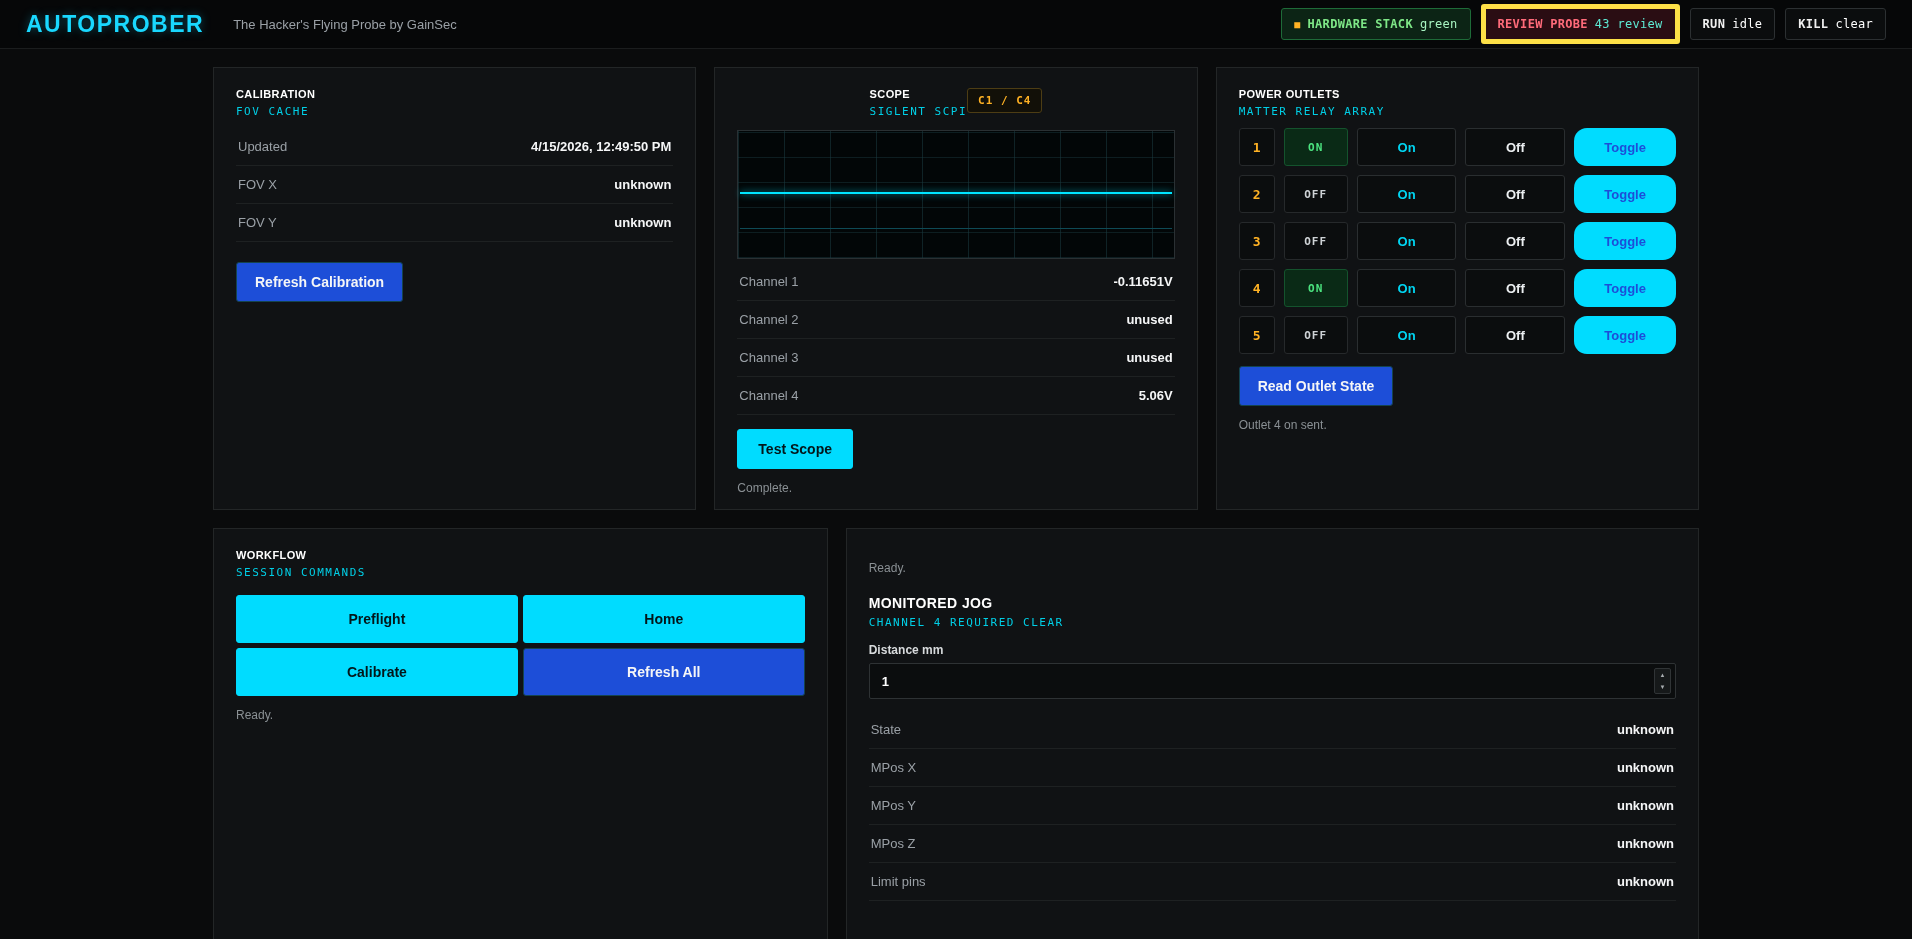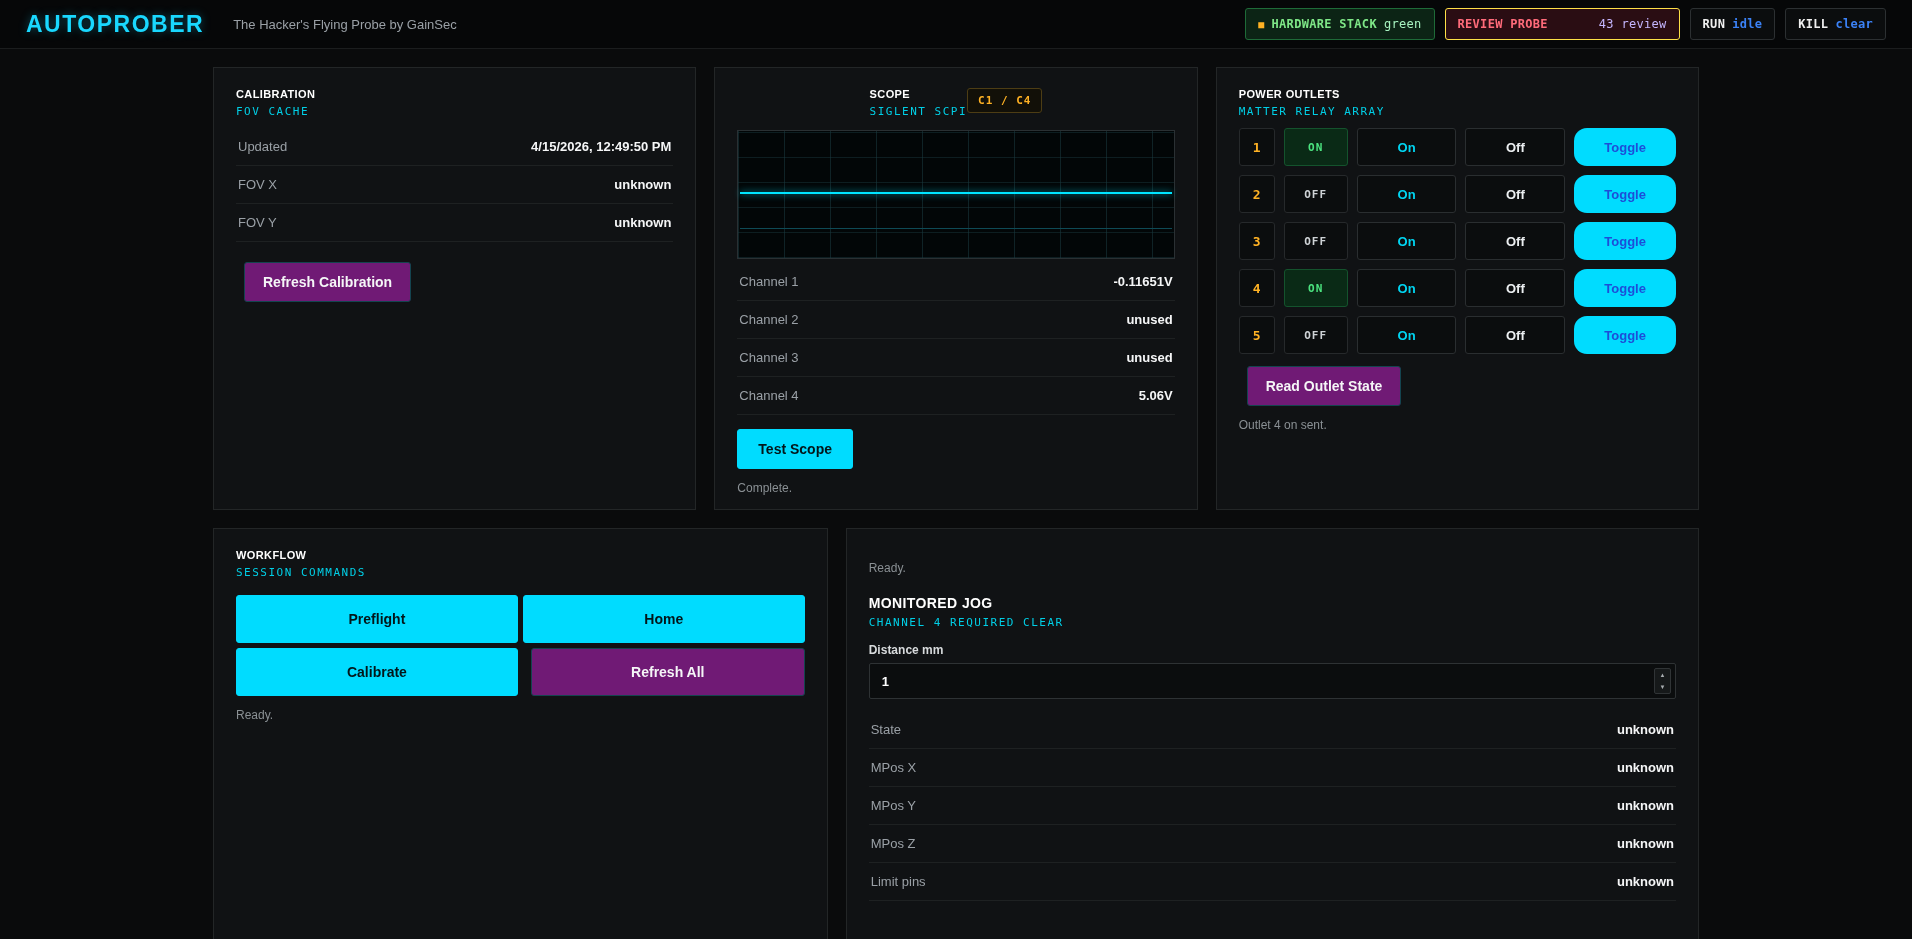--- a/index.html
+++ b/index.html
@@ -22,24 +22,24 @@
   .tagline { margin-left:13px; font-size:13px; color:#9aa0a6; }
   .topbar-right { margin-left:auto; display:flex; gap:10px; align-items:center; }
   .chip {
     display:flex; align-items:center; gap:7px;
     font-family:"DejaVu Sans Mono", monospace;
     font-size:12px; font-weight:700; letter-spacing:.3px;
     padding:8px 12px; border-radius:3px; cursor:pointer;
   }
   .chip-green { background:#0c2415; border:1px solid #1e6b38; color:#7ee787; }
   .chip-green .chip-value { color:#a7f3c0; font-weight:400; }
-  .chip-red { background:#2a0d13; border:1px solid #fde047; color:#ff6b7a; }
-  .chip-red .chip-value { color:#c4b5fd; font-weight:400;margin-left:44px; }
+  .chip-red { background:#2a0d13; border:5px solid #fde047; color:#ff6b7a; }
+  .chip-red .chip-value { color:#5eead4; font-weight:400; }
   .chip-dark { background:#0b0d0e; border:1px solid #2c3032; color:#f0f0f0; }
-  .chip-dark .chip-value { color:#3b82f6; font-weight:700; }
+  .chip-dark .chip-value { color:#ffffff; font-weight:400; }
   .hw-icon { color:#ffb224; font-size:10px; }
 
   
   .content { width:1486px; margin:18px auto 0; }
   .grid-top { display:grid; grid-template-columns:repeat(3,1fr); gap:18px; }
   .grid-top .panel { height:443px; }
   .grid-bottom { display:grid; grid-template-columns:505fr 701fr; gap:18px; margin-top:18px; }
   .grid-bottom .panel { height:560px; }
   .panel {
     background:#101214; border:1px solid #232627; padding:20px 22px;
@@ -59,21 +59,21 @@
   }
   .kv-label { color:#9aa0a6; }
   .kv-value { color:#f5f6f7; font-weight:700; }
 
   
   .btn {
     font-family:inherit; font-weight:700; font-size:14px;
     border-radius:3px; cursor:pointer;
   }
   .btn-cyan { background:#00dcff; color:#03161a; border:1px solid #00dcff; padding:11px 20px; }
-  .btn-outline { background:#701a75; color:#f5f6f7; border:1px solid #14444f; padding:11px 18px;margin-left:8px; }
+  .btn-outline { background:#1d4ed8; color:#f5f6f7; border:1px solid #14444f; padding:11px 18px; }
   .mt20 { margin-top:20px; }
   .mt14 { margin-top:14px; }
   .mt12 { margin-top:12px; }
   .status { margin-top:12px; font-size:12px; color:#8a9094; }
 
   
   .chan-badge {
     font-family:"DejaVu Sans Mono", monospace; font-size:11px; font-weight:700;
     color:#ffb224; background:#121008; border:1px solid #4d3d14;
     padding:5px 10px; border-radius:3px; letter-spacing:1px;

